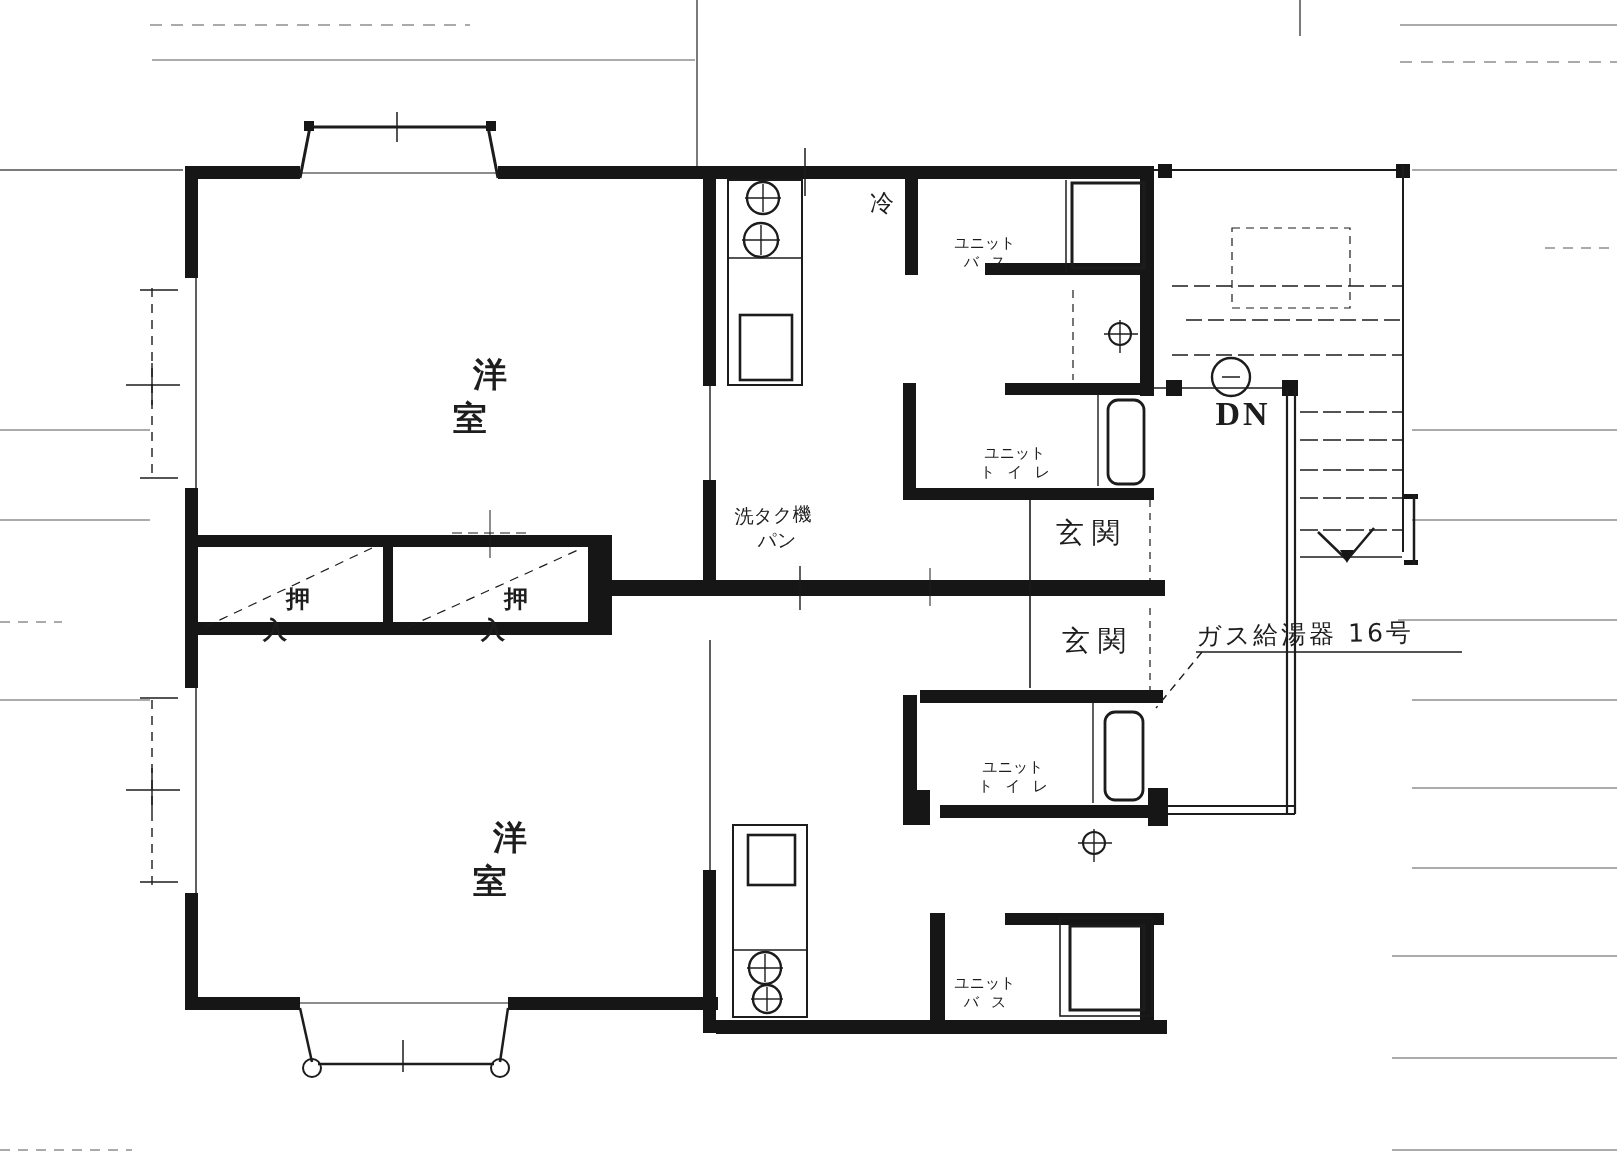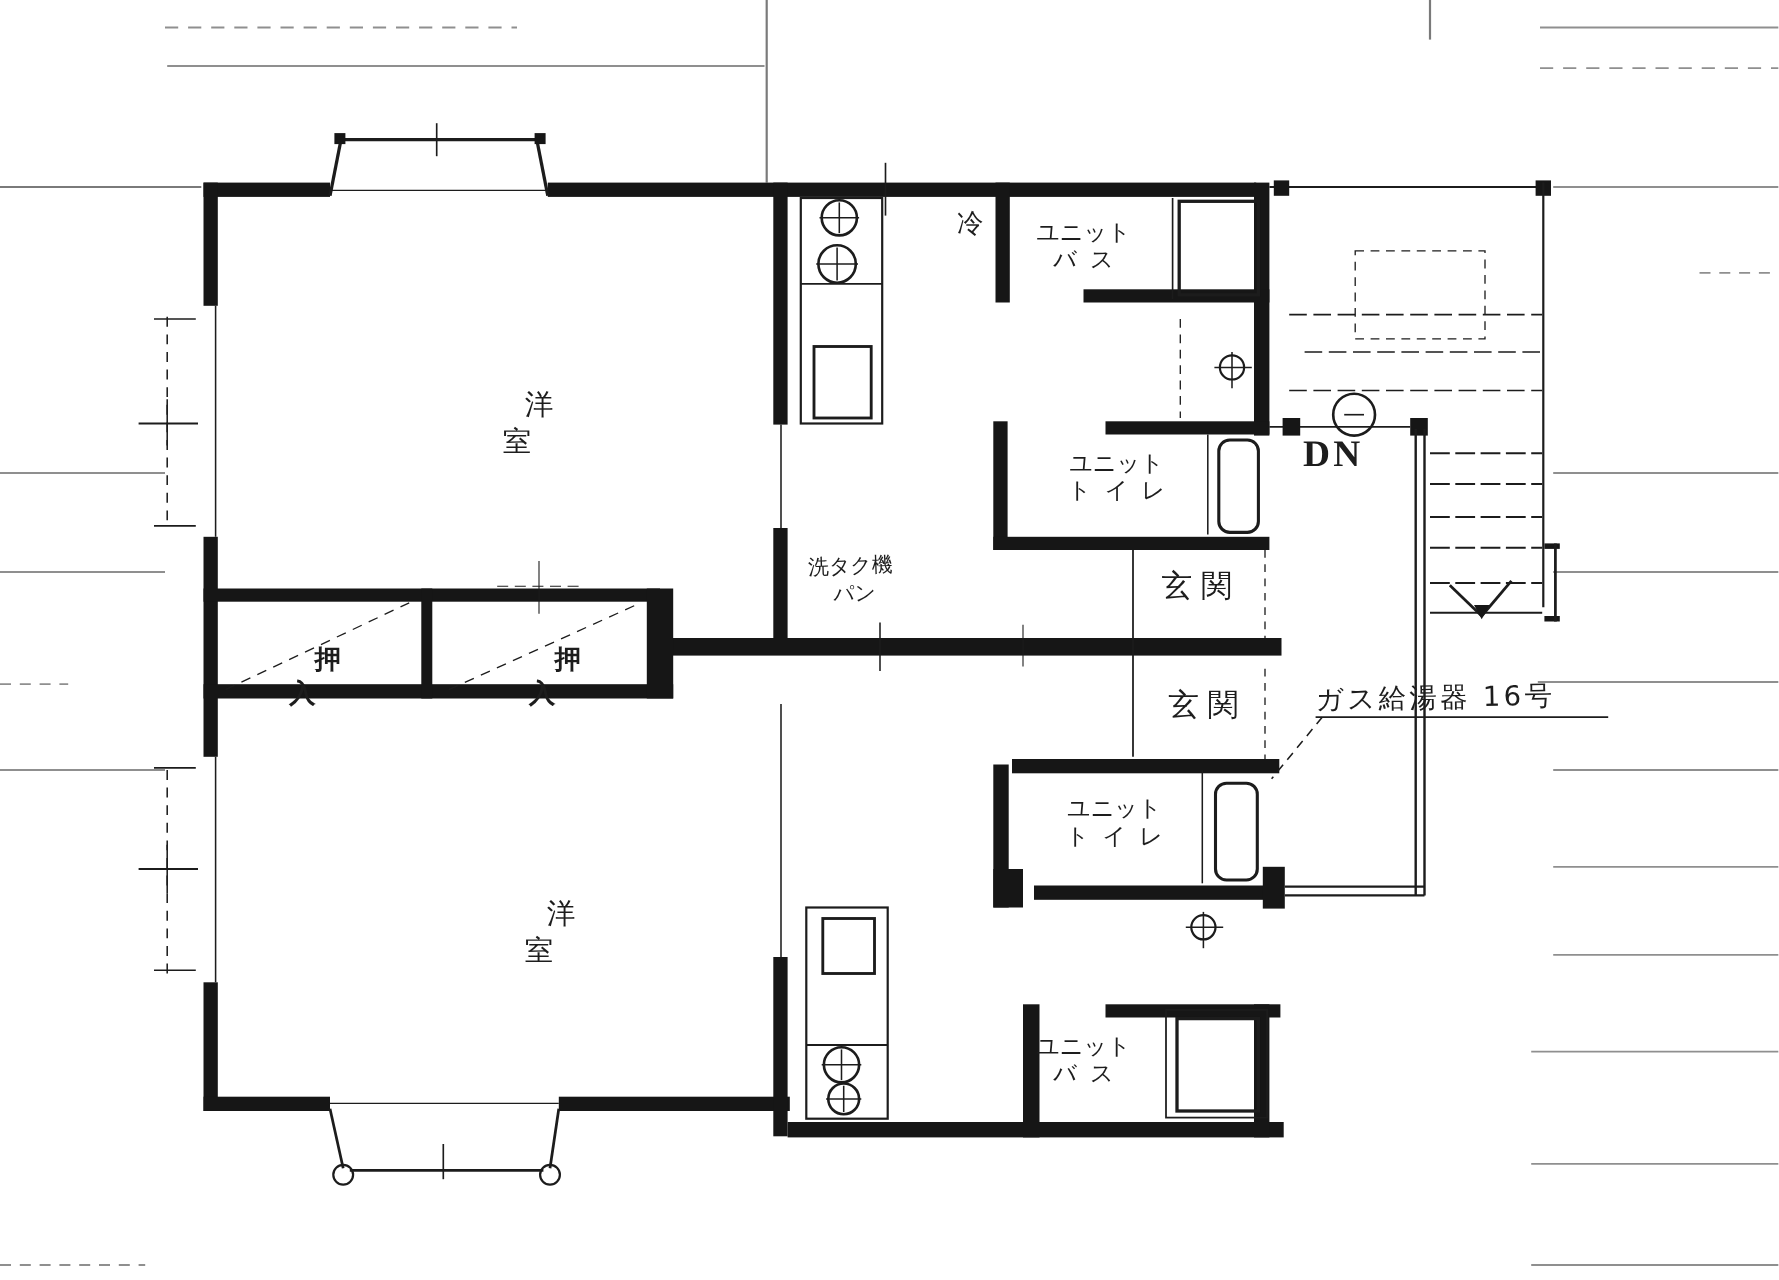--- a/index.html
+++ b/index.html
@@ -5,23 +5,23 @@
   html,body{margin:0;padding:0;background:#fff;}
   #canvas{position:relative;width:1617px;height:1164px;background:#ffffff;overflow:hidden;
           font-family:"DejaVu Sans",sans-serif;}
   svg{position:absolute;left:0;top:0;}
   .wall{fill:#161616;stroke:none;}
   .thin{stroke:#1c1c1c;fill:none;}
   .faint{stroke:#8f8f8f;fill:none;}
   .faintd{stroke:#7a7a7a;fill:none;}
   .label{position:absolute;color:#1d1d1d;line-height:1.3;text-align:center;}
   .lab2 span{display:block;}
-  .room-label{font-size:26px;font-weight:normal;letter-spacing:40px;text-indent:40px;}
+  .room-label{font-size:34px;font-weight:bold;letter-spacing:40px;text-indent:40px;}
   .closet-label{font-size:24px;font-weight:bold;letter-spacing:46px;text-indent:46px;}
-  .unit-label{font-size:21px;}
+  .unit-label{font-size:15px;margin-top:36px;}
   .unit-label .l2{letter-spacing:12px;text-indent:12px;font-family:Liberation Mono, monospace;}
   .genkan-label{font-size:28px;letter-spacing:8px;}
   .rei-label{font-size:24px;}
   .laundry-label{font-size:19px;text-align:left;transform:rotate(-2deg);}
   .laundry-label .l2{padding-left:22px;}
   .dn-label{font-family:"Liberation Serif",serif;font-weight:bold;font-size:34px;letter-spacing:3px;}
   .heater-label{font-size:25px;letter-spacing:3px;transform:rotate(-1deg);white-space:nowrap;}
 </style>
 </head>
 <body>
@@ -278,17 +278,17 @@
 <div class="label unit-label lab2" style="left:915px;top:938px;width:140px;">
   <span class="l1">ユニット</span>
   <span class="l2">バス</span>
 </div>
 
 <div class="label laundry-label lab2" style="left:735px;top:502px;width:120px;">
   <span class="l1">洗タク機</span>
   <span class="l2">パン</span>
 </div>
 
-<div class="label dn-label" style="left:1172px;top:392px;width:80px;">DN</div>
+<div class="label dn-label" style="left:1203px;top:392px;width:80px;">DN</div>
 
 <div class="label heater-label" style="left:1196px;top:618px;width:280px;text-align:left;">ガス給湯器 16号</div>
 
 </div>
 
 </body></html>

